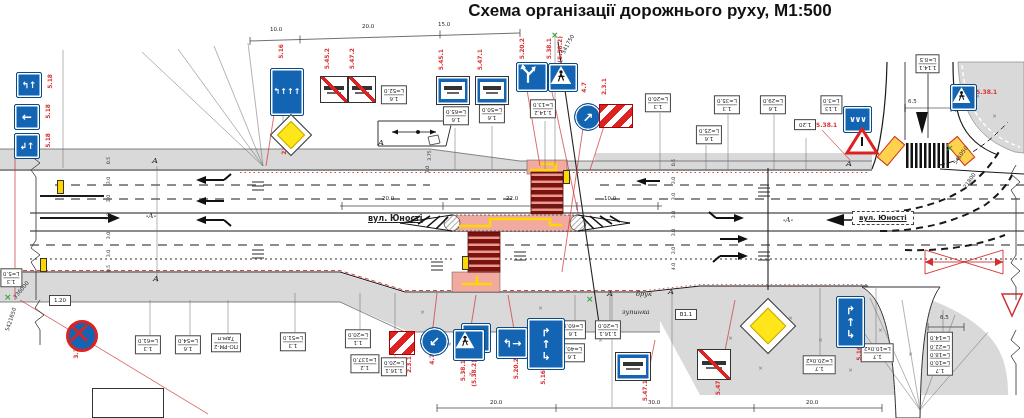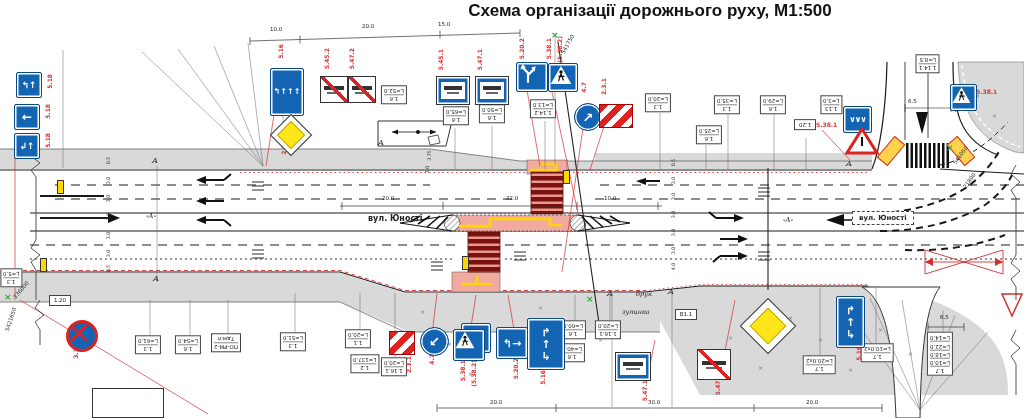--- a/index.html
+++ b/index.html
@@ -12,21 +12,21 @@
   .lbl.v{writing-mode:vertical-rl;transform:rotate(180deg);}
   .tbl{position:absolute;background:#fff;border:1px solid #444;font:5.5px "DejaVu Sans",sans-serif;
        color:#222;text-align:center;padding:1px 2px;line-height:1.3;z-index:5;min-width:16px;}
   .tbl span{display:block;white-space:nowrap;}
   .tbl span + span{border-top:0.5px solid #888;}
   .tbl.r{transform:rotate(180deg);}
   .dim{position:absolute;font:5.5px "DejaVu Sans",sans-serif;color:#222;z-index:6;white-space:nowrap;}
   .lw{position:absolute;font:4.8px "DejaVu Sans",sans-serif;color:#333;transform:rotate(-90deg);z-index:4;}
   .ltr{position:absolute;font:italic 8px "DejaVu Serif",serif;color:#222;z-index:4;}
   .txt{position:absolute;font:italic 6.5px "DejaVu Serif",serif;color:#222;z-index:4;white-space:nowrap;}
-  .street{position:absolute;font:bold 8px "DejaVu Sans",sans-serif;color:#222;z-index:4;white-space:nowrap;}
+  .street{position:absolute;font:bold 8px "DejaVu Sans",sans-serif;color:#222;z-index:4;white-space:nowrap;text-decoration:underline;}
   .street.boxed{border:1px dashed #444;background:#fff;padding:2px 6px;font-size:7px;}
   .veg{position:absolute;font:6px "DejaVu Sans",sans-serif;color:#777;z-index:3;}
   .cross{position:absolute;font:bold 9px "DejaVu Sans",sans-serif;color:#3aa43a;z-index:6;}
   .coord{position:absolute;font:5.5px "DejaVu Sans",sans-serif;color:#333;z-index:6;white-space:nowrap;
          transform-origin:left top;}
   .sb{position:absolute;background:#1365b4;border:1px solid #0a4a85;border-radius:2px;color:#fff;
       box-shadow:inset 0 0 0 1.5px #fff;display:flex;align-items:center;justify-content:center;
       flex-direction:column;font-weight:bold;z-index:7;line-height:1;}
   .sb span{display:block;text-align:center;}
   .circle{border-radius:50%;}

